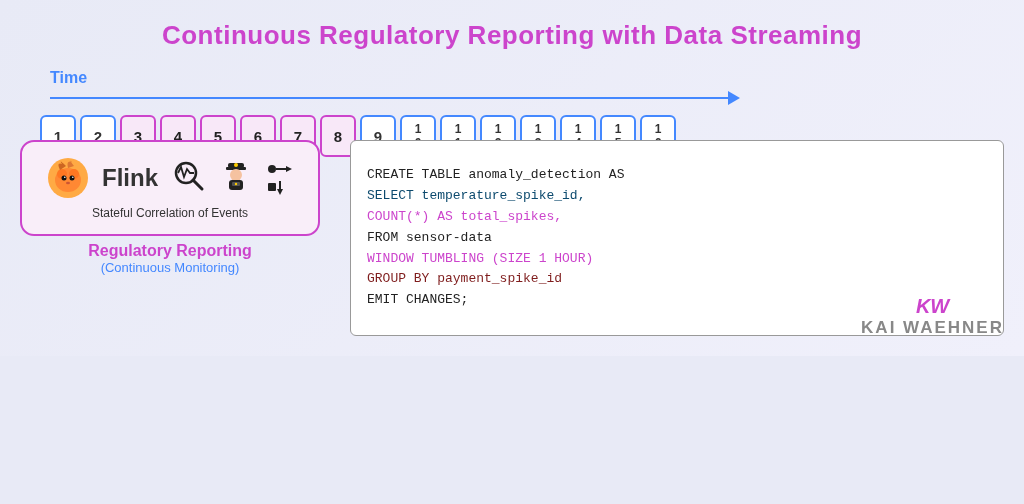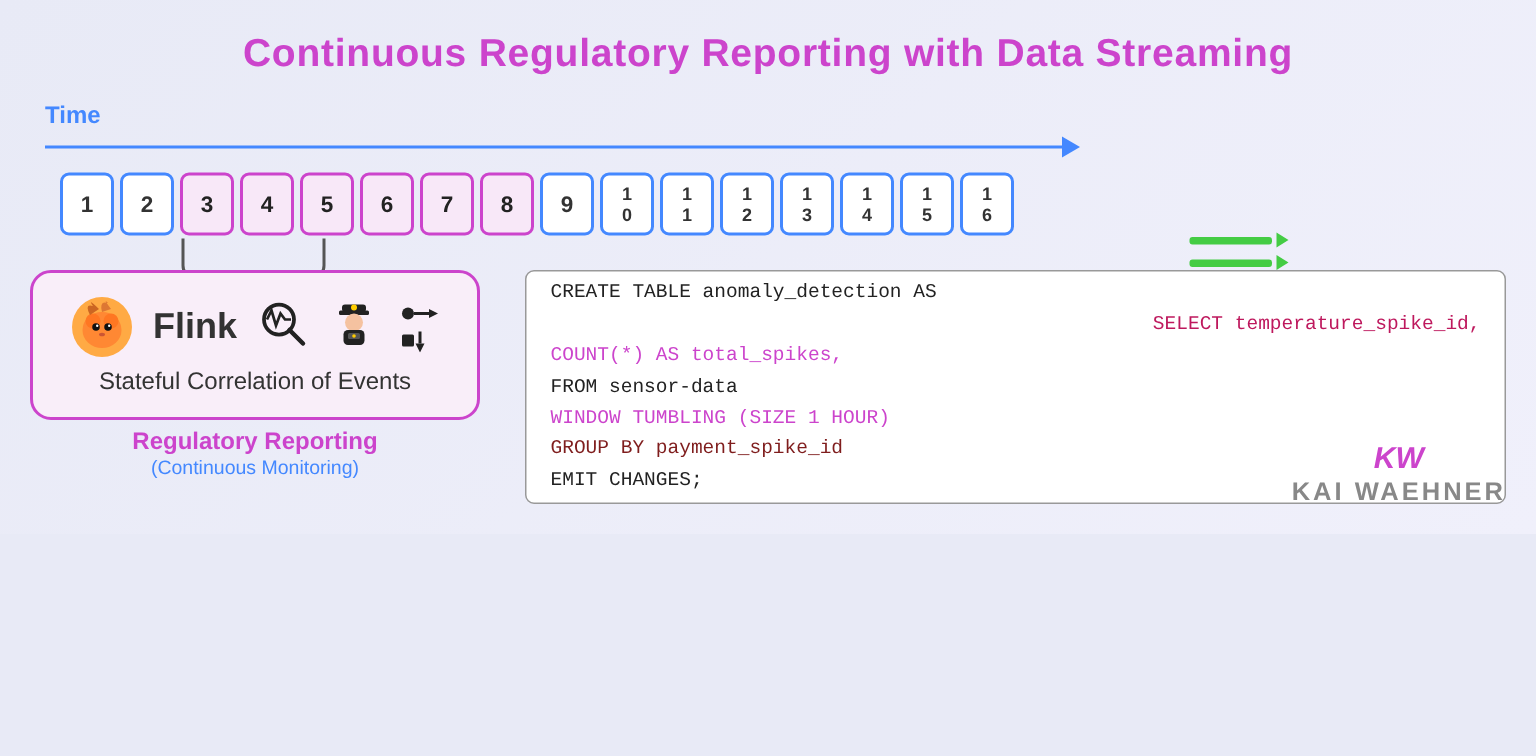--- a/index.html
+++ b/index.html
@@ -26,20 +26,21 @@
       color: #cc44cc;
       font-size: 26px;
       font-weight: bold;
       margin-bottom: 18px;
       letter-spacing: 0.5px;
     }
 
     
     .time-section {
       position: relative;
+      margin-left: 20px;
       margin-bottom: 10px;
     }
 
     .time-label {
       color: #4488ff;
       font-size: 16px;
       font-weight: bold;
       margin-bottom: 4px;
     }
 
@@ -193,21 +194,21 @@
     }
 
     .arrows-icon-box {
       font-size: 20px;
       display: flex;
       flex-direction: column;
       gap: 2px;
     }
 
     .flink-subtitle {
-      font-size: 16px;
+      font-size: 12px;
       color: #333;
       text-align: left;
       margin-bottom: 0px;
     }
 
     
     .regulatory-label {
       text-align: center;
       margin-top: 6px;
     }
@@ -222,21 +223,21 @@
       color: #4488ff;
       font-size: 13px;
     }
 
     
     .sql-box {
       flex: 1;
       border: 1.5px solid #999;
       border-radius: 6px;
       background: white;
-      padding: 4px 16px;
+      padding: 24px 16px;
       font-family: 'Courier New', monospace;
       font-size: 13px;
       line-height: 1.6;
     }
 
     
     .kw-logo {
       position: absolute;
       bottom: 18px;
       right: 20px;
@@ -400,21 +401,21 @@
       </div>
 
       <div class="regulatory-label">
         <div class="regulatory-title">Regulatory Reporting</div>
         <div class="regulatory-sub">(Continuous Monitoring)</div>
       </div>
     </div>
 
     <div class="sql-box" id="sql-box">
         <span style="display: block; color: rgb(34, 34, 34);">CREATE TABLE anomaly_detection AS</span>
-        <span style="display: block; color: #be185d; text-align: right;">  SELECT temperature_spike_id,</span>
+        <span style="display: block; color: #0c4a6e;">  SELECT temperature_spike_id,</span>
         <span style="display: block; color: rgb(204, 68, 204);">       COUNT(*) AS total_spikes,</span>
         <span style="display: block; color: rgb(34, 34, 34);">  FROM sensor-data</span>
         <span style="display: block; color: rgb(204, 68, 204);">  WINDOW TUMBLING (SIZE 1 HOUR)</span>
         <span style="display: block; color: #7f1d1d;">  GROUP BY payment_spike_id</span>
         <span style="display: block; color: rgb(34, 34, 34);">  EMIT CHANGES;</span>
       </div>
 
   </div>
 
   <div class="kw-logo">

